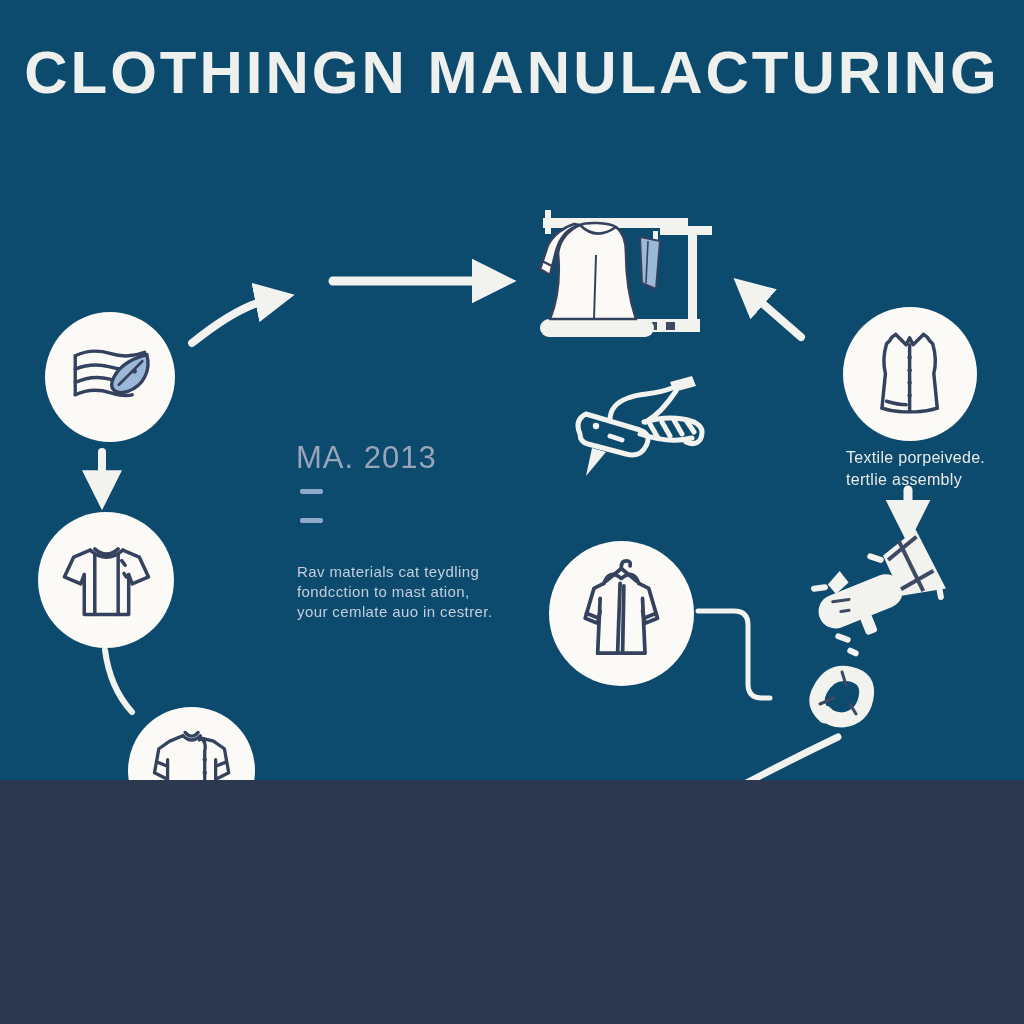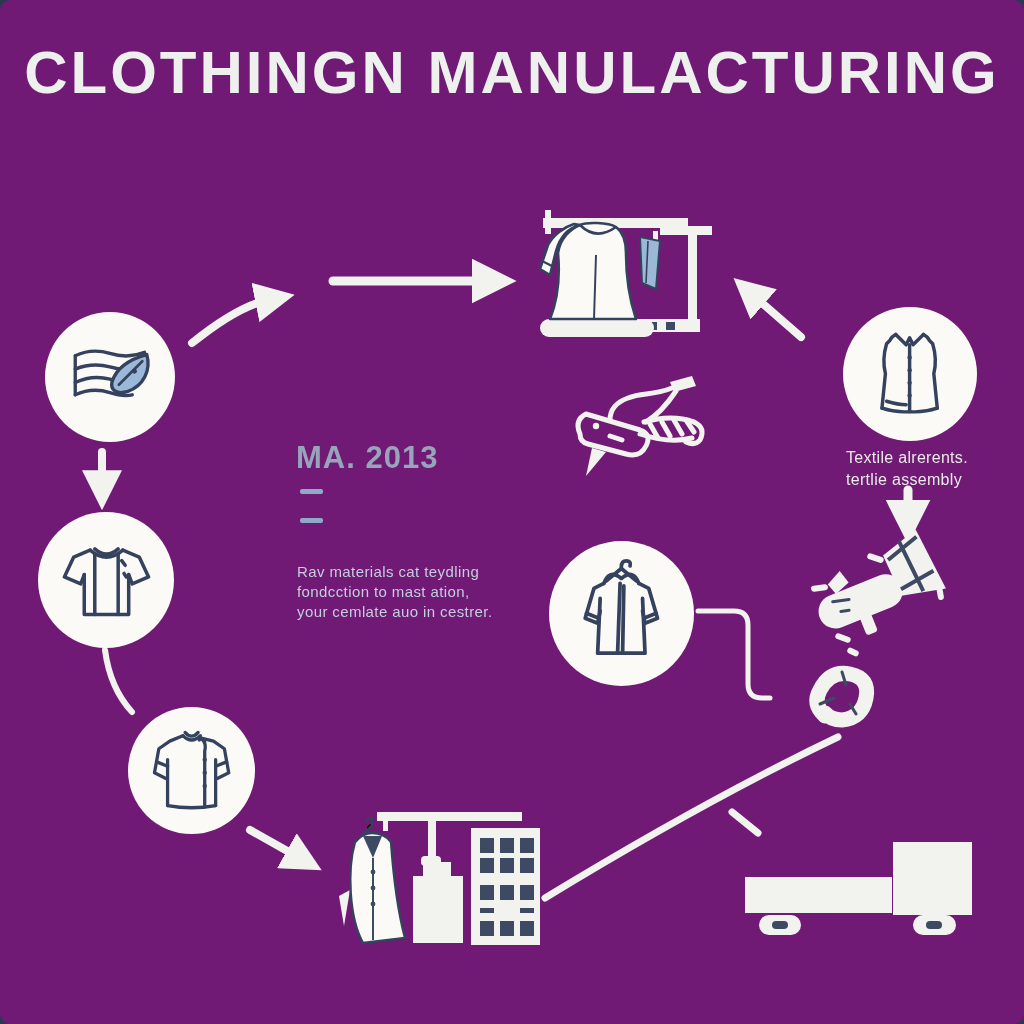--- a/index.html
+++ b/index.html
@@ -1,33 +1,33 @@
 <!DOCTYPE html>
 <html><head>
 <meta charset="utf-8">
 <style>
   html,body{margin:0;padding:0;background:#2c3750;}
   .canvas{
-    position:relative;width:1024px;height:1024px;overflow:hidden;
-    background:#701a75;font-family:"Liberation Sans",sans-serif;border-radius:11px;
+    position:relative;width:1024px;height:780px;overflow:hidden;
+    background:#0c4a6e;font-family:"Liberation Sans",sans-serif;
   }
   .abs{position:absolute;}
   .title{
     position:absolute;top:38px;left:0;right:0;text-align:center;
     font-size:60px;font-weight:700;letter-spacing:3px;color:#eef0ed;
     white-space:nowrap;
   }
   .circle{
     position:absolute;background:#fbfaf7;border-radius:50%;
     display:flex;align-items:center;justify-content:center;
   }
   .circle svg{width:86%;height:86%;}
   .era{
     position:absolute;left:296px;top:440px;font-size:31px;color:#97a4ba;
-    letter-spacing:1px;font-weight:700;
+    letter-spacing:1px;font-weight:400;
   }
   .dash{position:absolute;width:23px;height:5px;background:#8fa9c9;border-radius:2px;}
   .para{
     position:absolute;left:297px;top:546px;font-size:15px;line-height:20px;
     color:#c4cedc;letter-spacing:.4px;margin-top:16px;
   }
   .steptext{
     position:absolute;font-size:16px;line-height:22px;color:#e9ebe7;letter-spacing:.3px;
   }
   .qualitytext{
@@ -170,21 +170,21 @@
         <path d="M30,74 Q40,77 47,77"></path>
       </g>
       <circle cx="50" cy="36" r="1.9" fill="#35425e"></circle>
       <circle cx="50" cy="47" r="1.9" fill="#35425e"></circle>
       <circle cx="50" cy="58" r="1.9" fill="#35425e"></circle>
       <circle cx="50" cy="69" r="1.9" fill="#35425e"></circle>
     </svg>
   </div>
 
   <div class="steptext" style="left:846px;top:447px;">
-    <div>Textile alrerents.</div>
+    <div>Textile porpeivede.</div>
     <div>tertlie assembly</div>
   </div>
 
   <svg class="abs" style="left:795px;top:525px;" width="165" height="135" viewBox="0 0 165 135">
     <g transform="rotate(-22 75 65)">
       <rect x="18" y="55" width="88" height="34" rx="17" fill="#f2f3ef"></rect>
       <polygon points="100,38 140,26 146,92 102,82" fill="#f2f3ef"></polygon>
       <path d="M103,44 L138,33 M104,76 L141,71 M120,30 L124,86" stroke="#3e4a63" stroke-width="4" fill="none"></path>
       <polygon points="38,44 54,36 58,50 42,56" fill="#f2f3ef"></polygon>
       <rect x="55" y="86" width="12" height="20" rx="3" fill="#f2f3ef"></rect>

